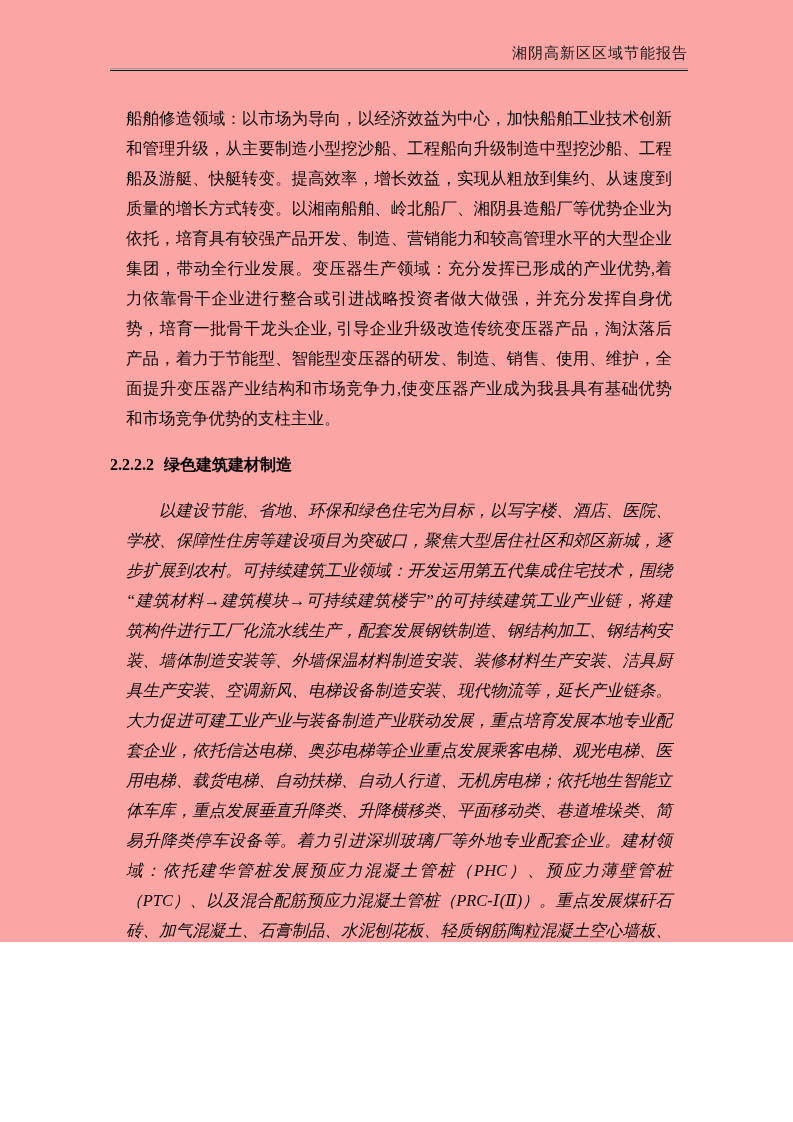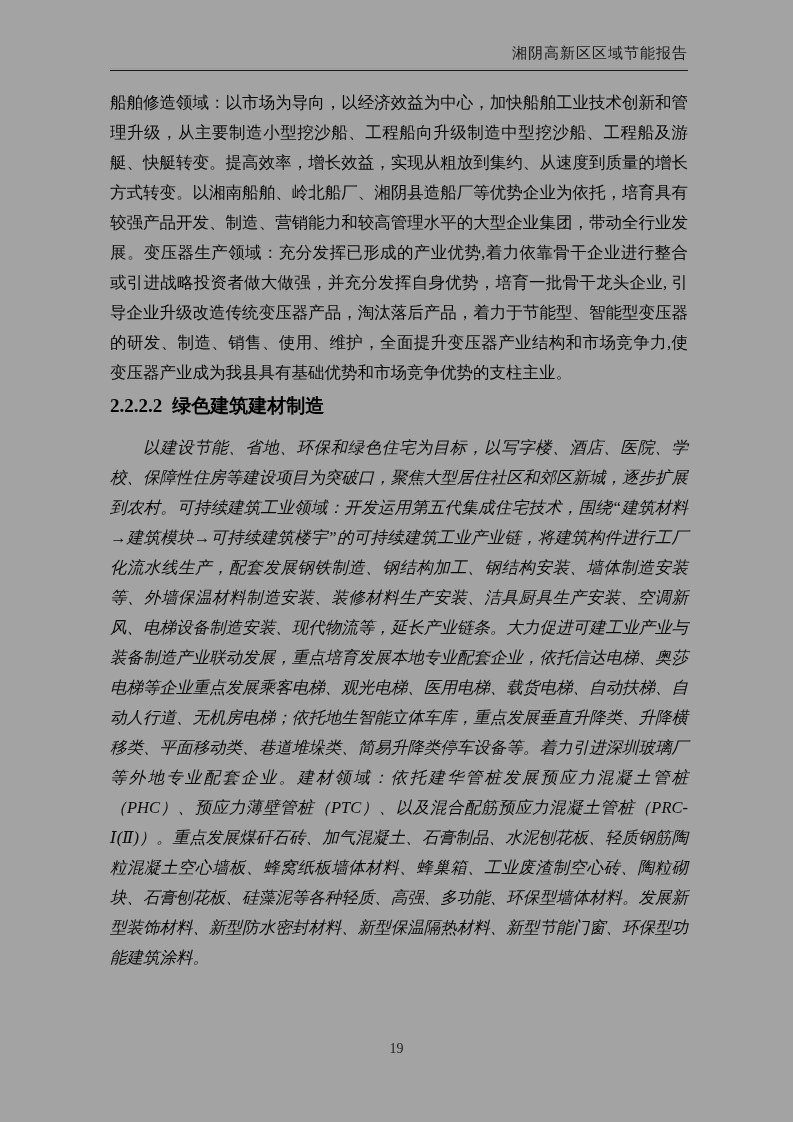--- a/index.html
+++ b/index.html
@@ -5,23 +5,23 @@
 <style>
   * { margin: 0; padding: 0; box-sizing: border-box; }
   html, body { background: #ffffff; }
   body {
     font-family: "Liberation Serif", "DejaVu Serif", serif;
     color: #000;
   }
   .page {
     position: relative;
     width: 793px;
-    height: 1122px;
+    height: 942px;
     margin: 0 auto;
-    background: #a3a3a3;
+    background: #fca5a5;
     overflow: hidden;
   }
   
   .page-header {
     position: absolute;
     top: 0;
     left: 110px;
     width: 578px;
   }
   .header-title {
@@ -44,28 +44,28 @@
     position: absolute;
     top: 88px;
     left: 110px;
     width: 578px;
     font-size: 16.5px;
     line-height: 30px;
     text-align: justify;
     color: #0a0a0a;
   }
   .content p {
-    margin: 0;
+    margin: 16px;
   }
   .para-indent {
     text-indent: 2em;
     font-style: italic;
   }
   .section-heading {
-    font-size: 19px;
+    font-size: 16px;
     font-weight: bold;
     line-height: 30px;
     text-align: left;
     margin-top: 3px;
     margin-bottom: 12px;
     color: #000;
   }
   .section-heading .heading-number {
     margin-right: 10px;
     font-family: "Liberation Serif", "DejaVu Serif", serif;

